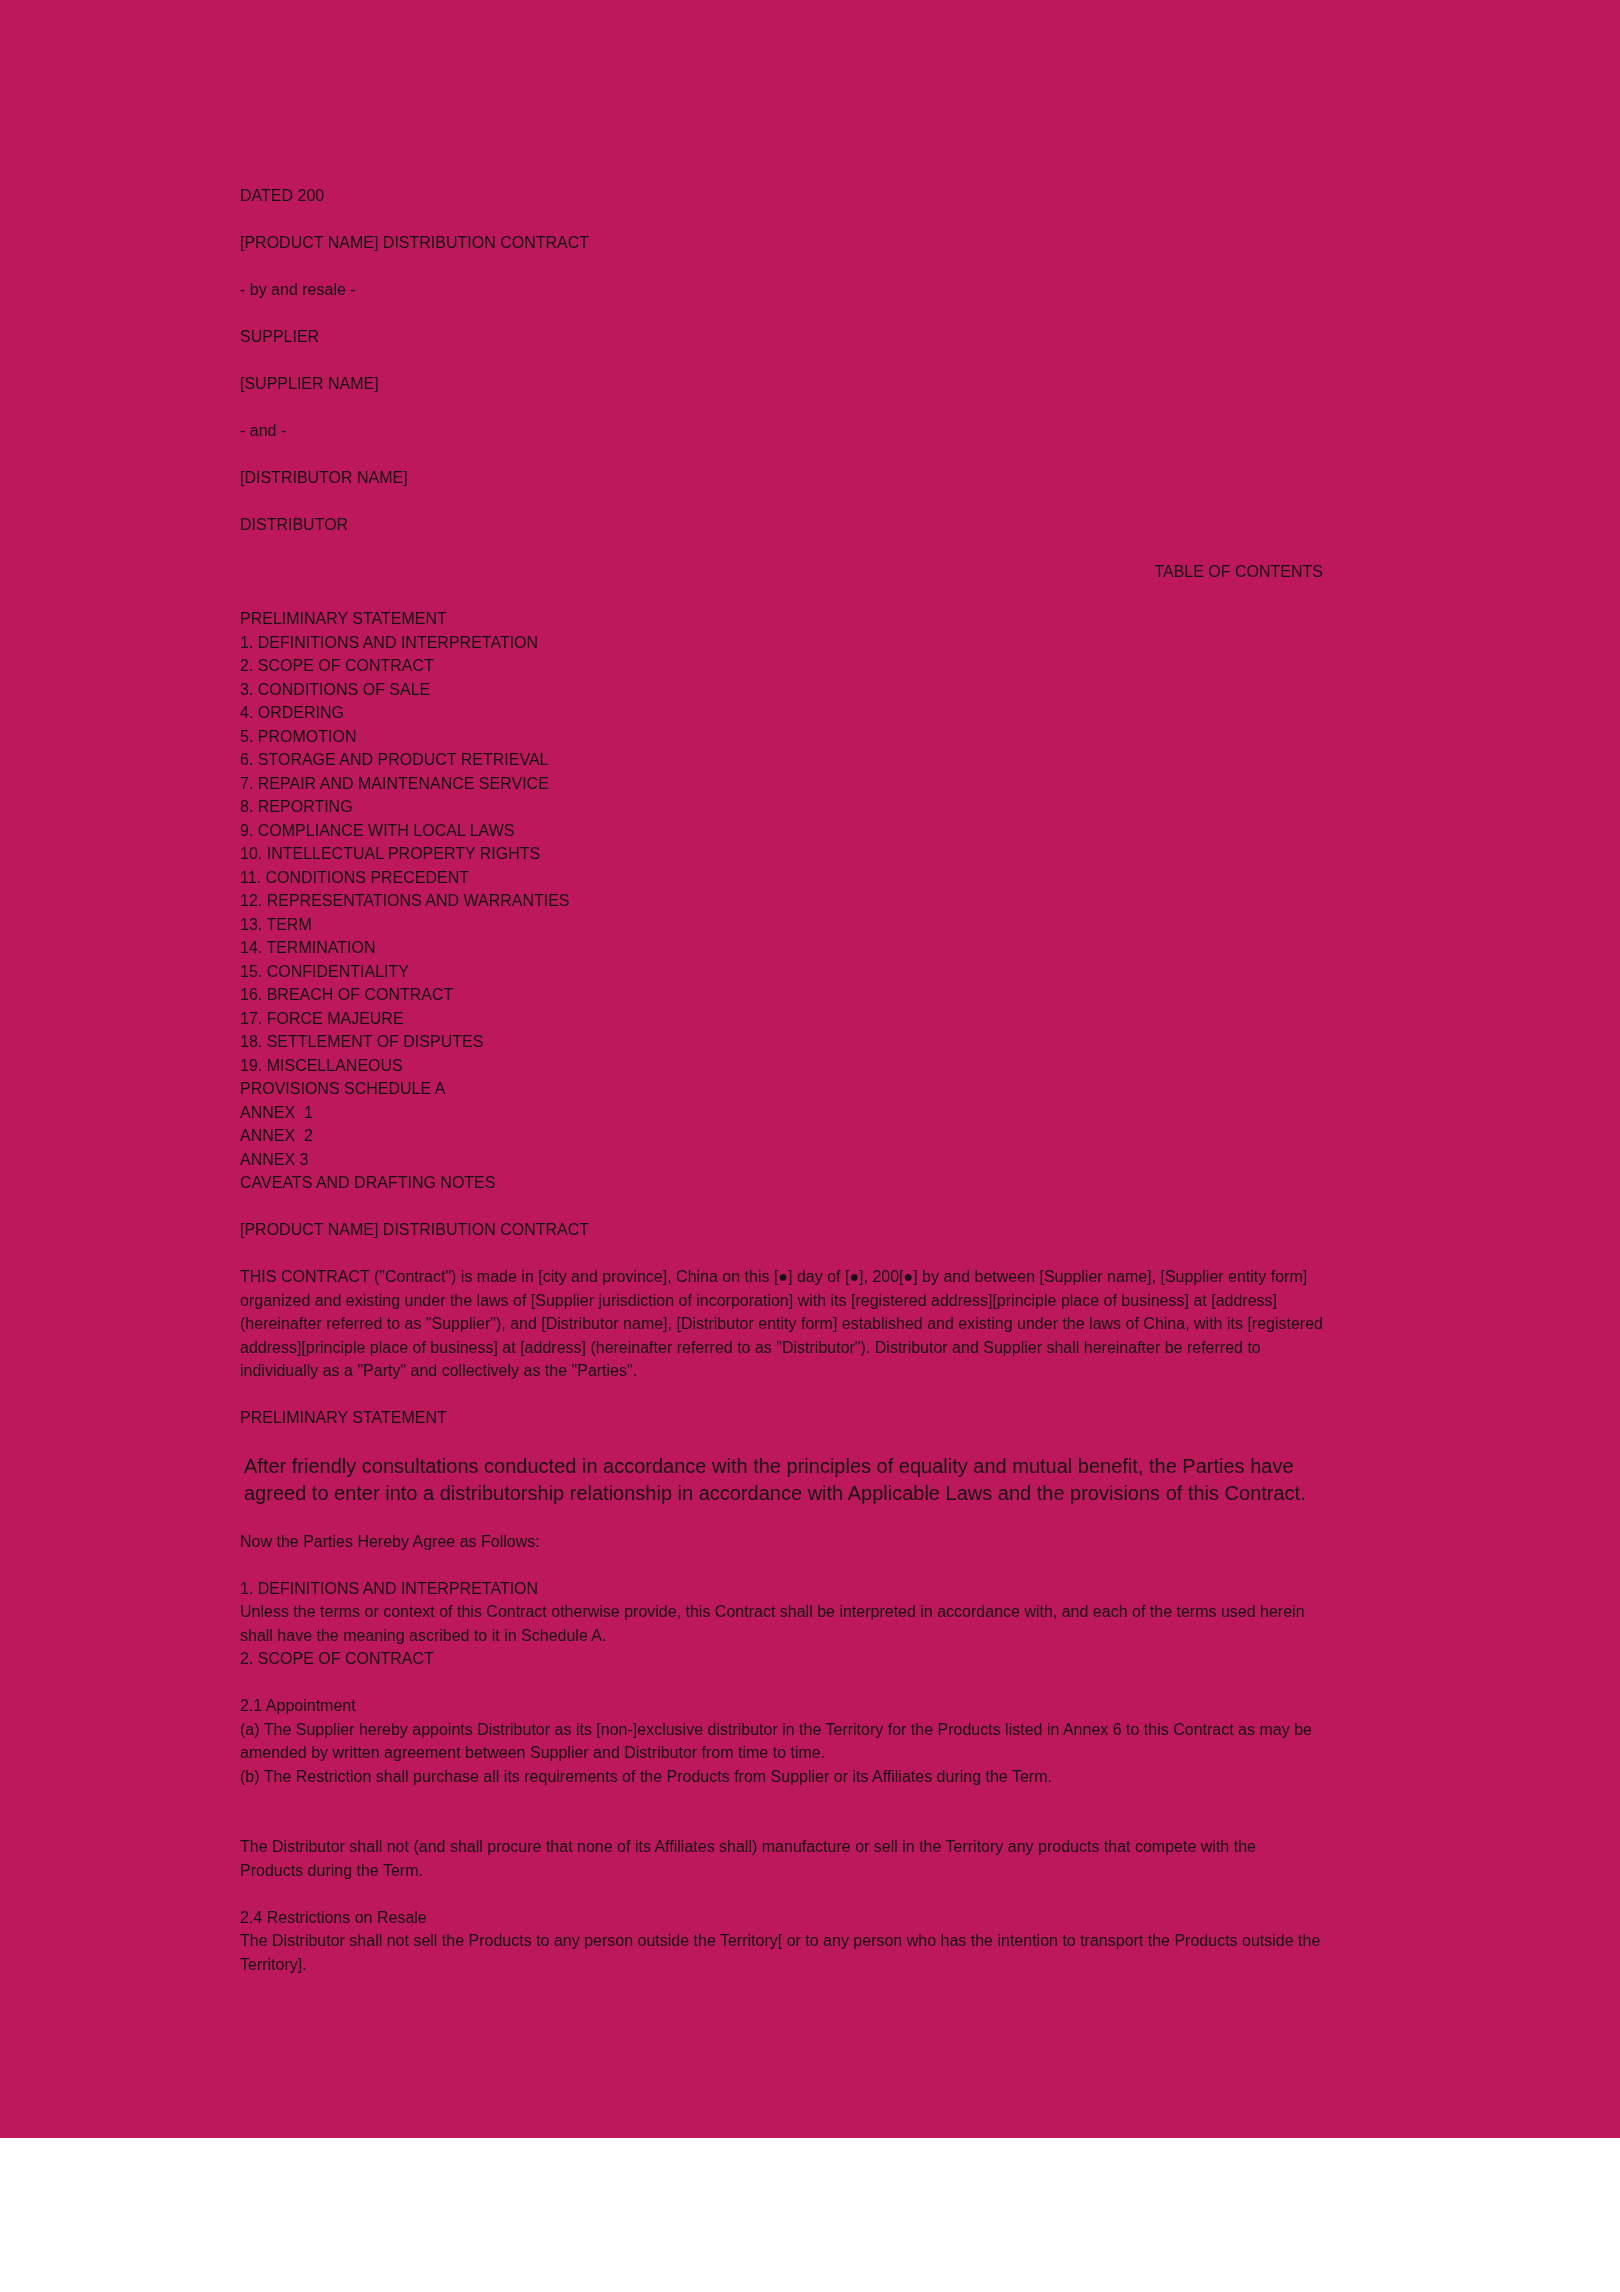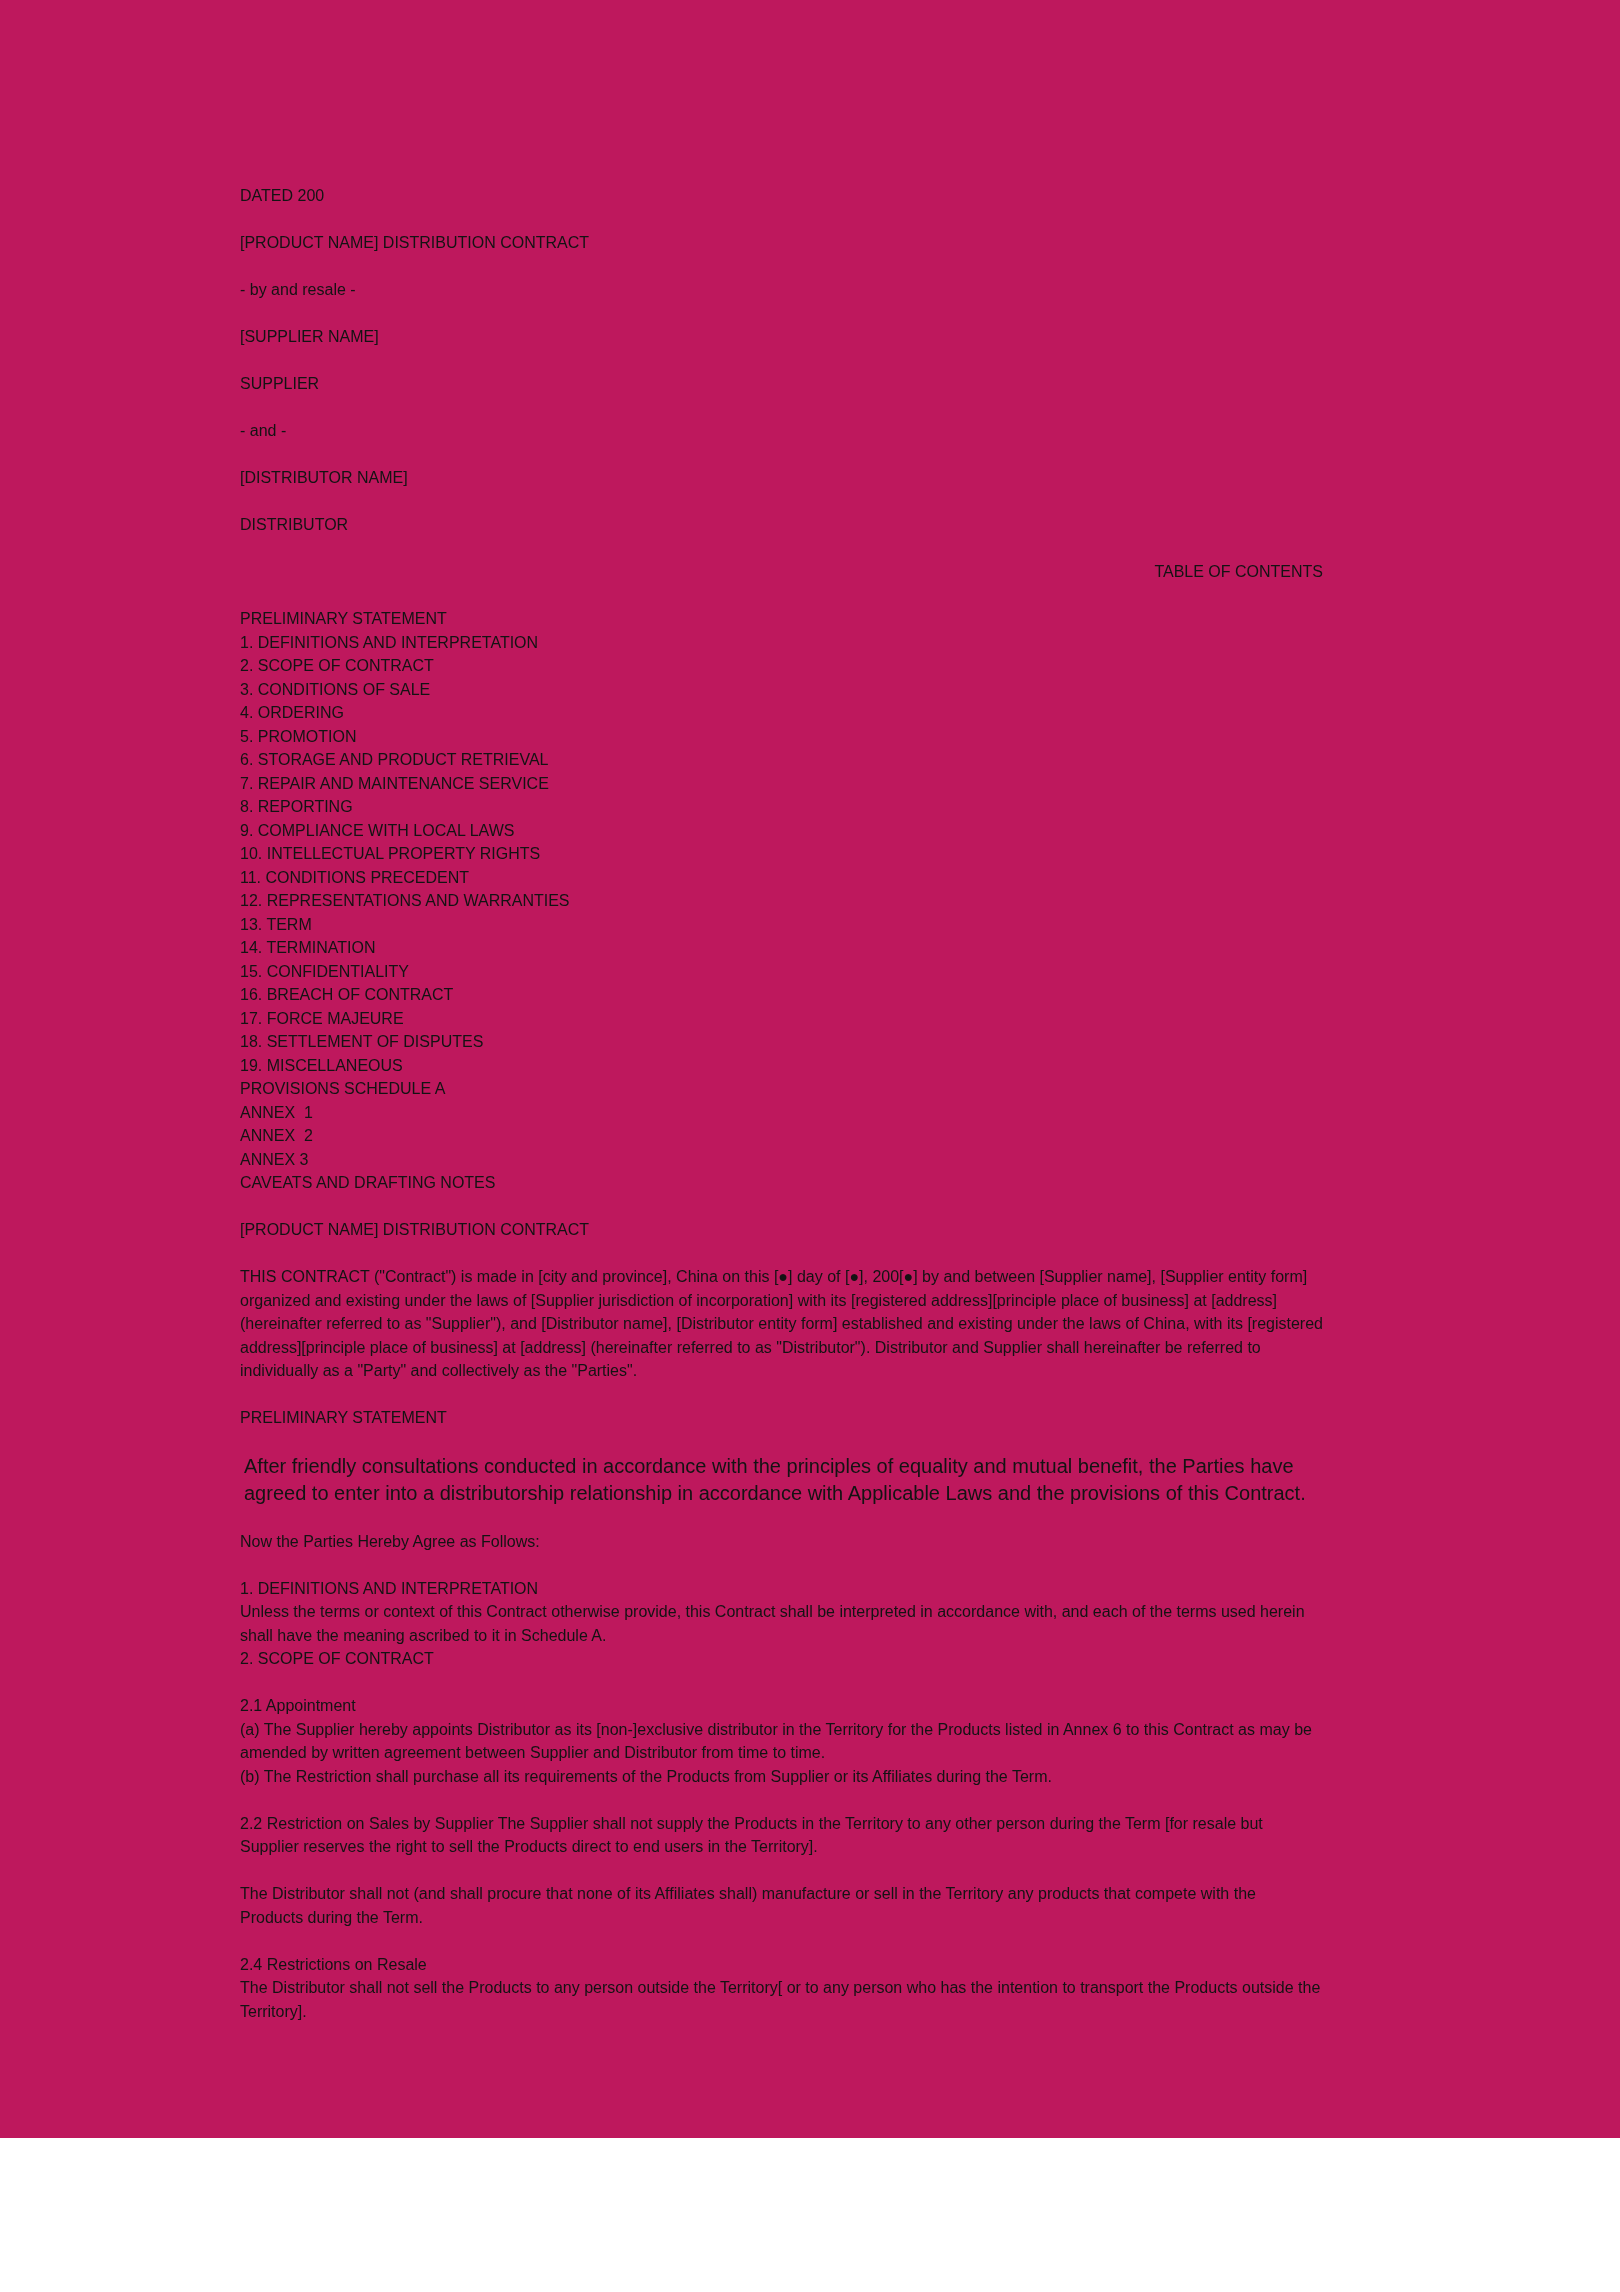--- a/index.html
+++ b/index.html
@@ -65,22 +65,22 @@
 </head>
 <body>
 
 <div class="page">
   <div class="content">
 
     <div>
       <div class="blk gap">DATED 200</div>
       <div class="blk gap">[PRODUCT NAME] DISTRIBUTION CONTRACT</div>
       <div class="blk gap">- by and resale -</div>
+      <div class="blk gap">SUPPLIER</div>
       <div class="blk gap">[SUPPLIER NAME]</div>
-      <div class="blk gap">SUPPLIER</div>
       <div class="blk gap">- and -</div>
       <div class="blk gap">[DISTRIBUTOR NAME]</div>
       <div class="blk gap">DISTRIBUTOR</div>
     </div>
 
     <div>
       <div class="toc-heading">TABLE OF CONTENTS</div>
       <div class="toc-list">
         <div class="toc-line">PRELIMINARY STATEMENT</div>
         <div class="toc-line">1. DEFINITIONS AND INTERPRETATION</div>
@@ -138,21 +138,20 @@
     <div class="para">2. SCOPE OF CONTRACT</div>
 
     <div class="spacer-24"></div>
 
     <div class="para">2.1 Appointment</div>
     <div class="para">(a) The Supplier hereby appoints Distributor as its [non-]exclusive distributor in the Territory for the Products listed in Annex 6 to this Contract as may be amended by written agreement between Supplier and Distributor from time to time.</div>
     <div class="para">(b) The Restriction shall purchase all its requirements of the Products from Supplier or its Affiliates during the Term.</div>
 
     <div class="spacer-24"></div>
 
-    <div class="para">2.2 Restriction on Sales by Supplier The Supplier shall not supply the Products in the Territory to any other person during the Term [for resale but Supplier reserves the right to sell the Products direct to end users in the Territory].</div>
 
     <div class="spacer-24"></div>
 
     <div class="para">The Distributor shall not (and shall procure that none of its Affiliates shall) manufacture or sell in the Territory any products that compete with the Products during the Term.</div>
 
     <div class="spacer-24"></div>
 
     <div class="para">2.4 Restrictions on Resale</div>
     <div class="para">The Distributor shall not sell the Products to any person outside the Territory[ or to any person who has the intention to transport the Products outside the Territory].</div>
 

